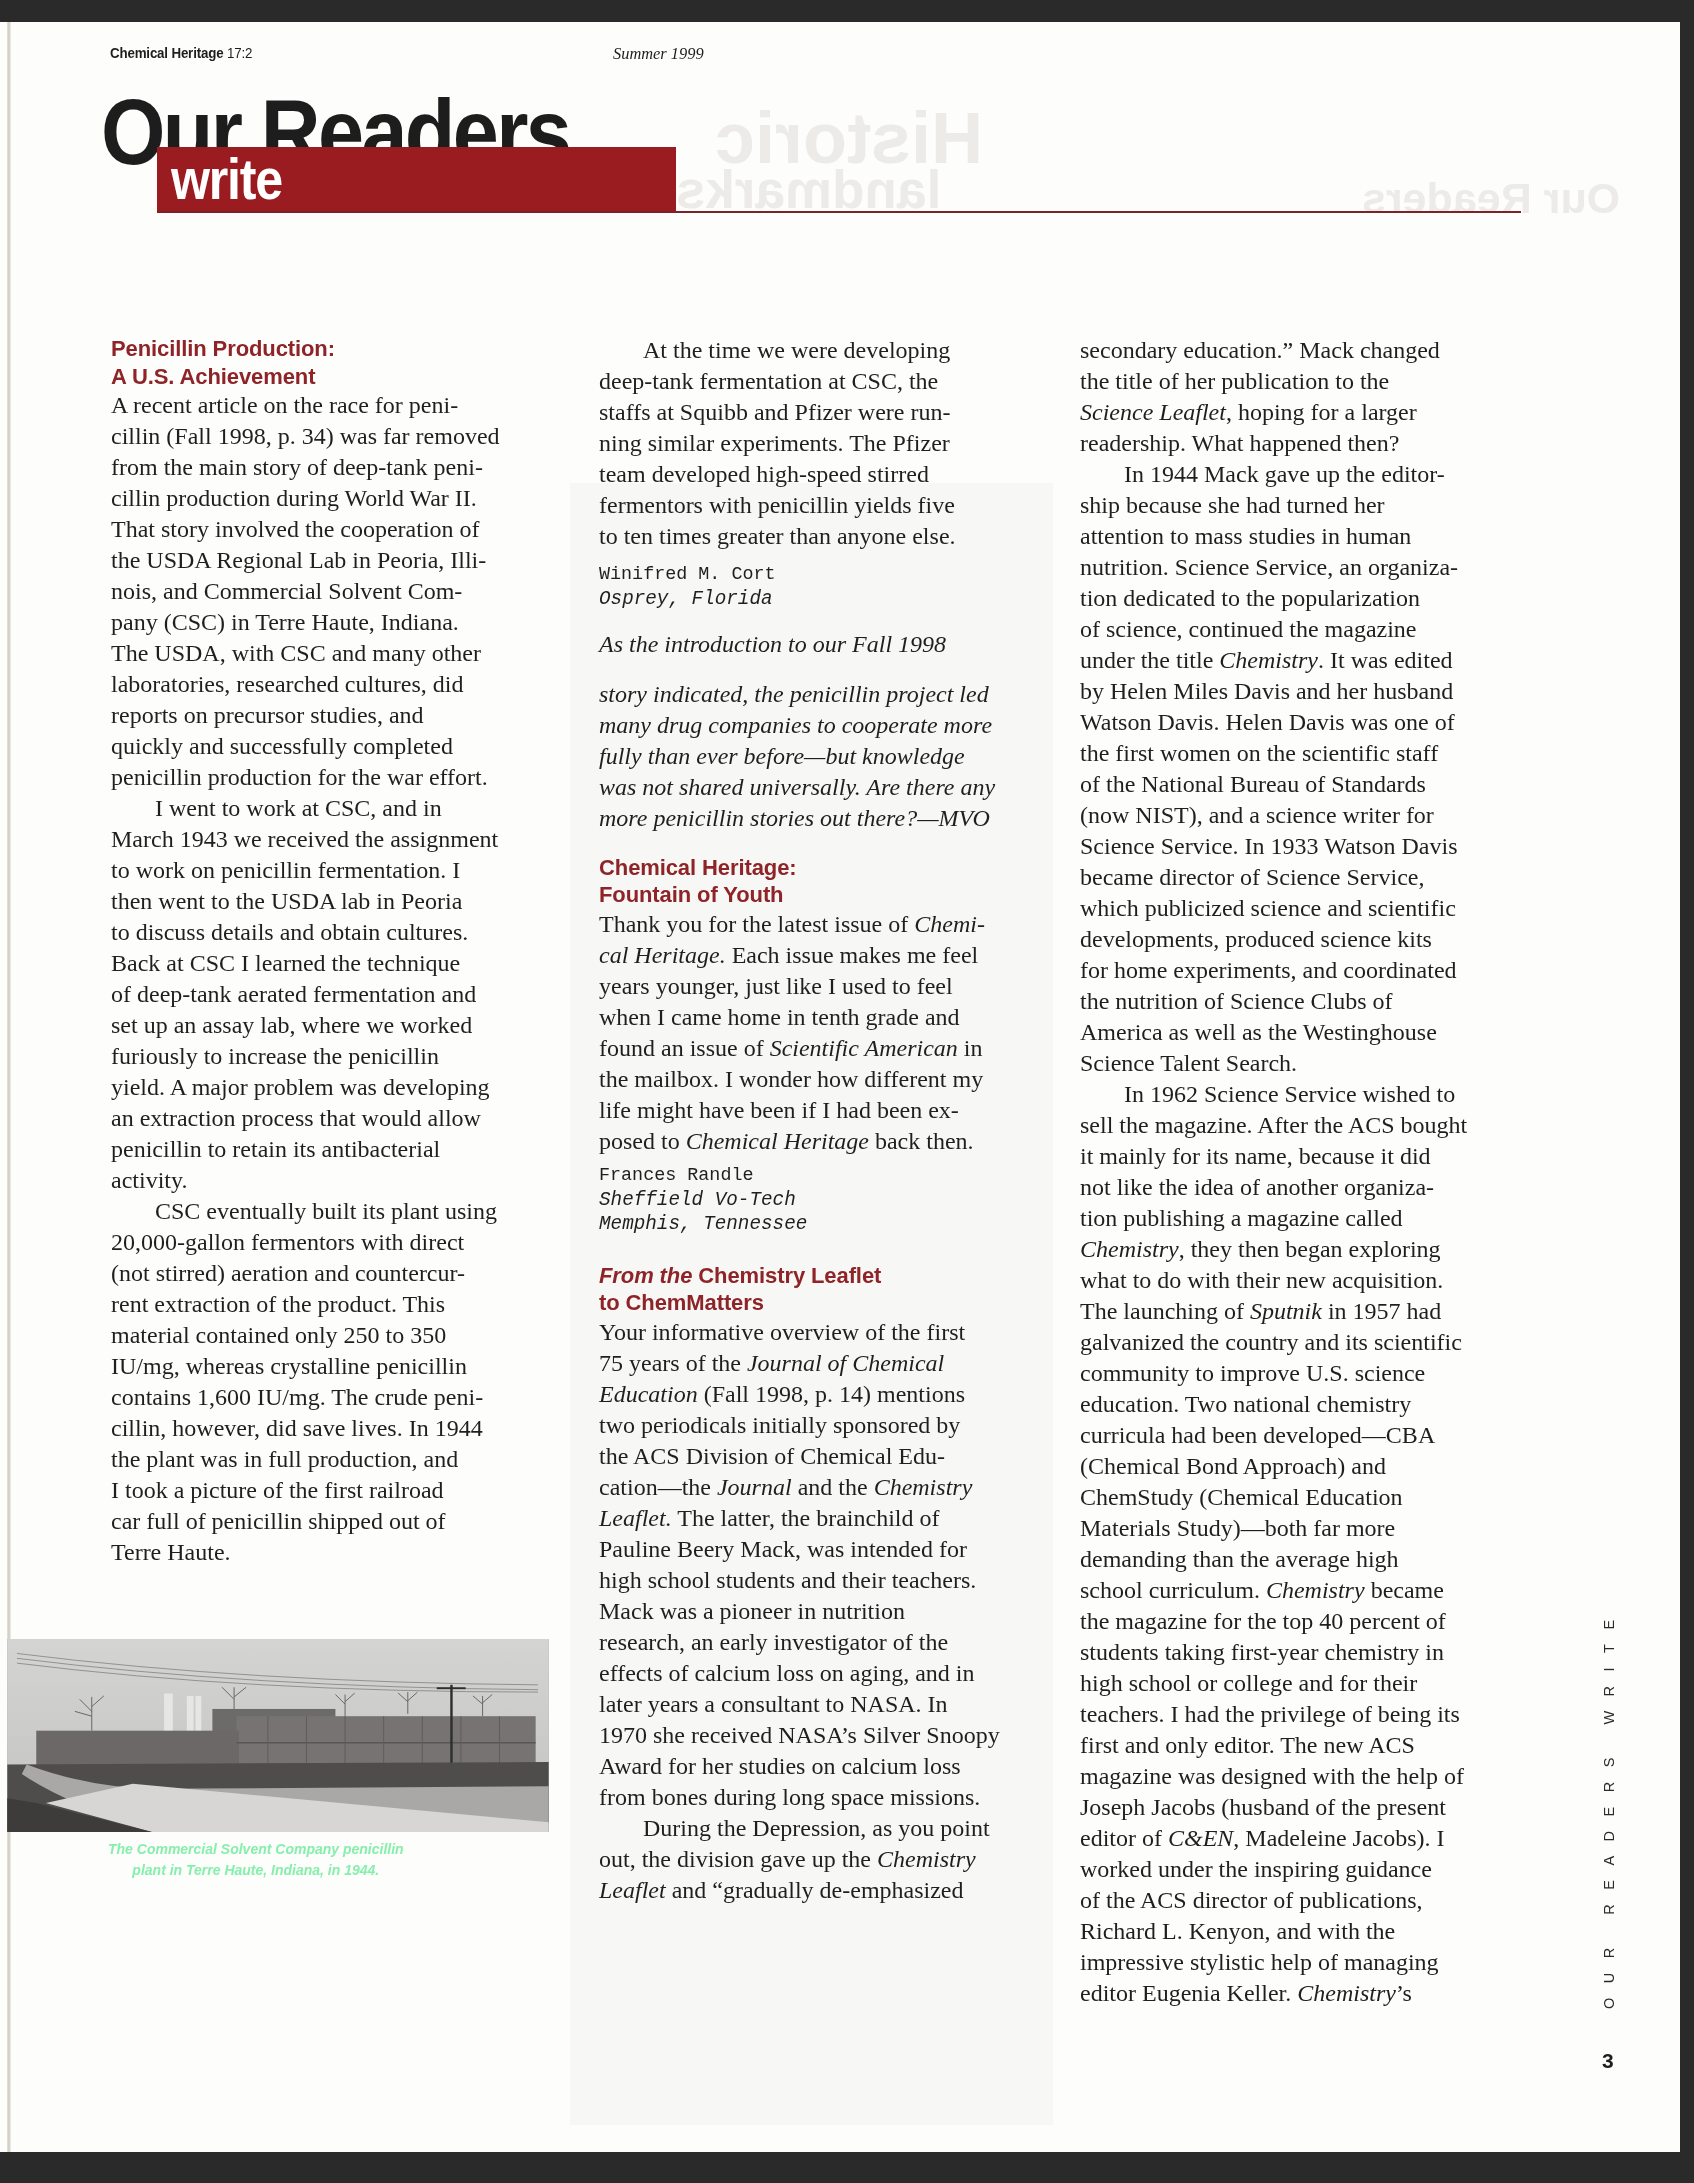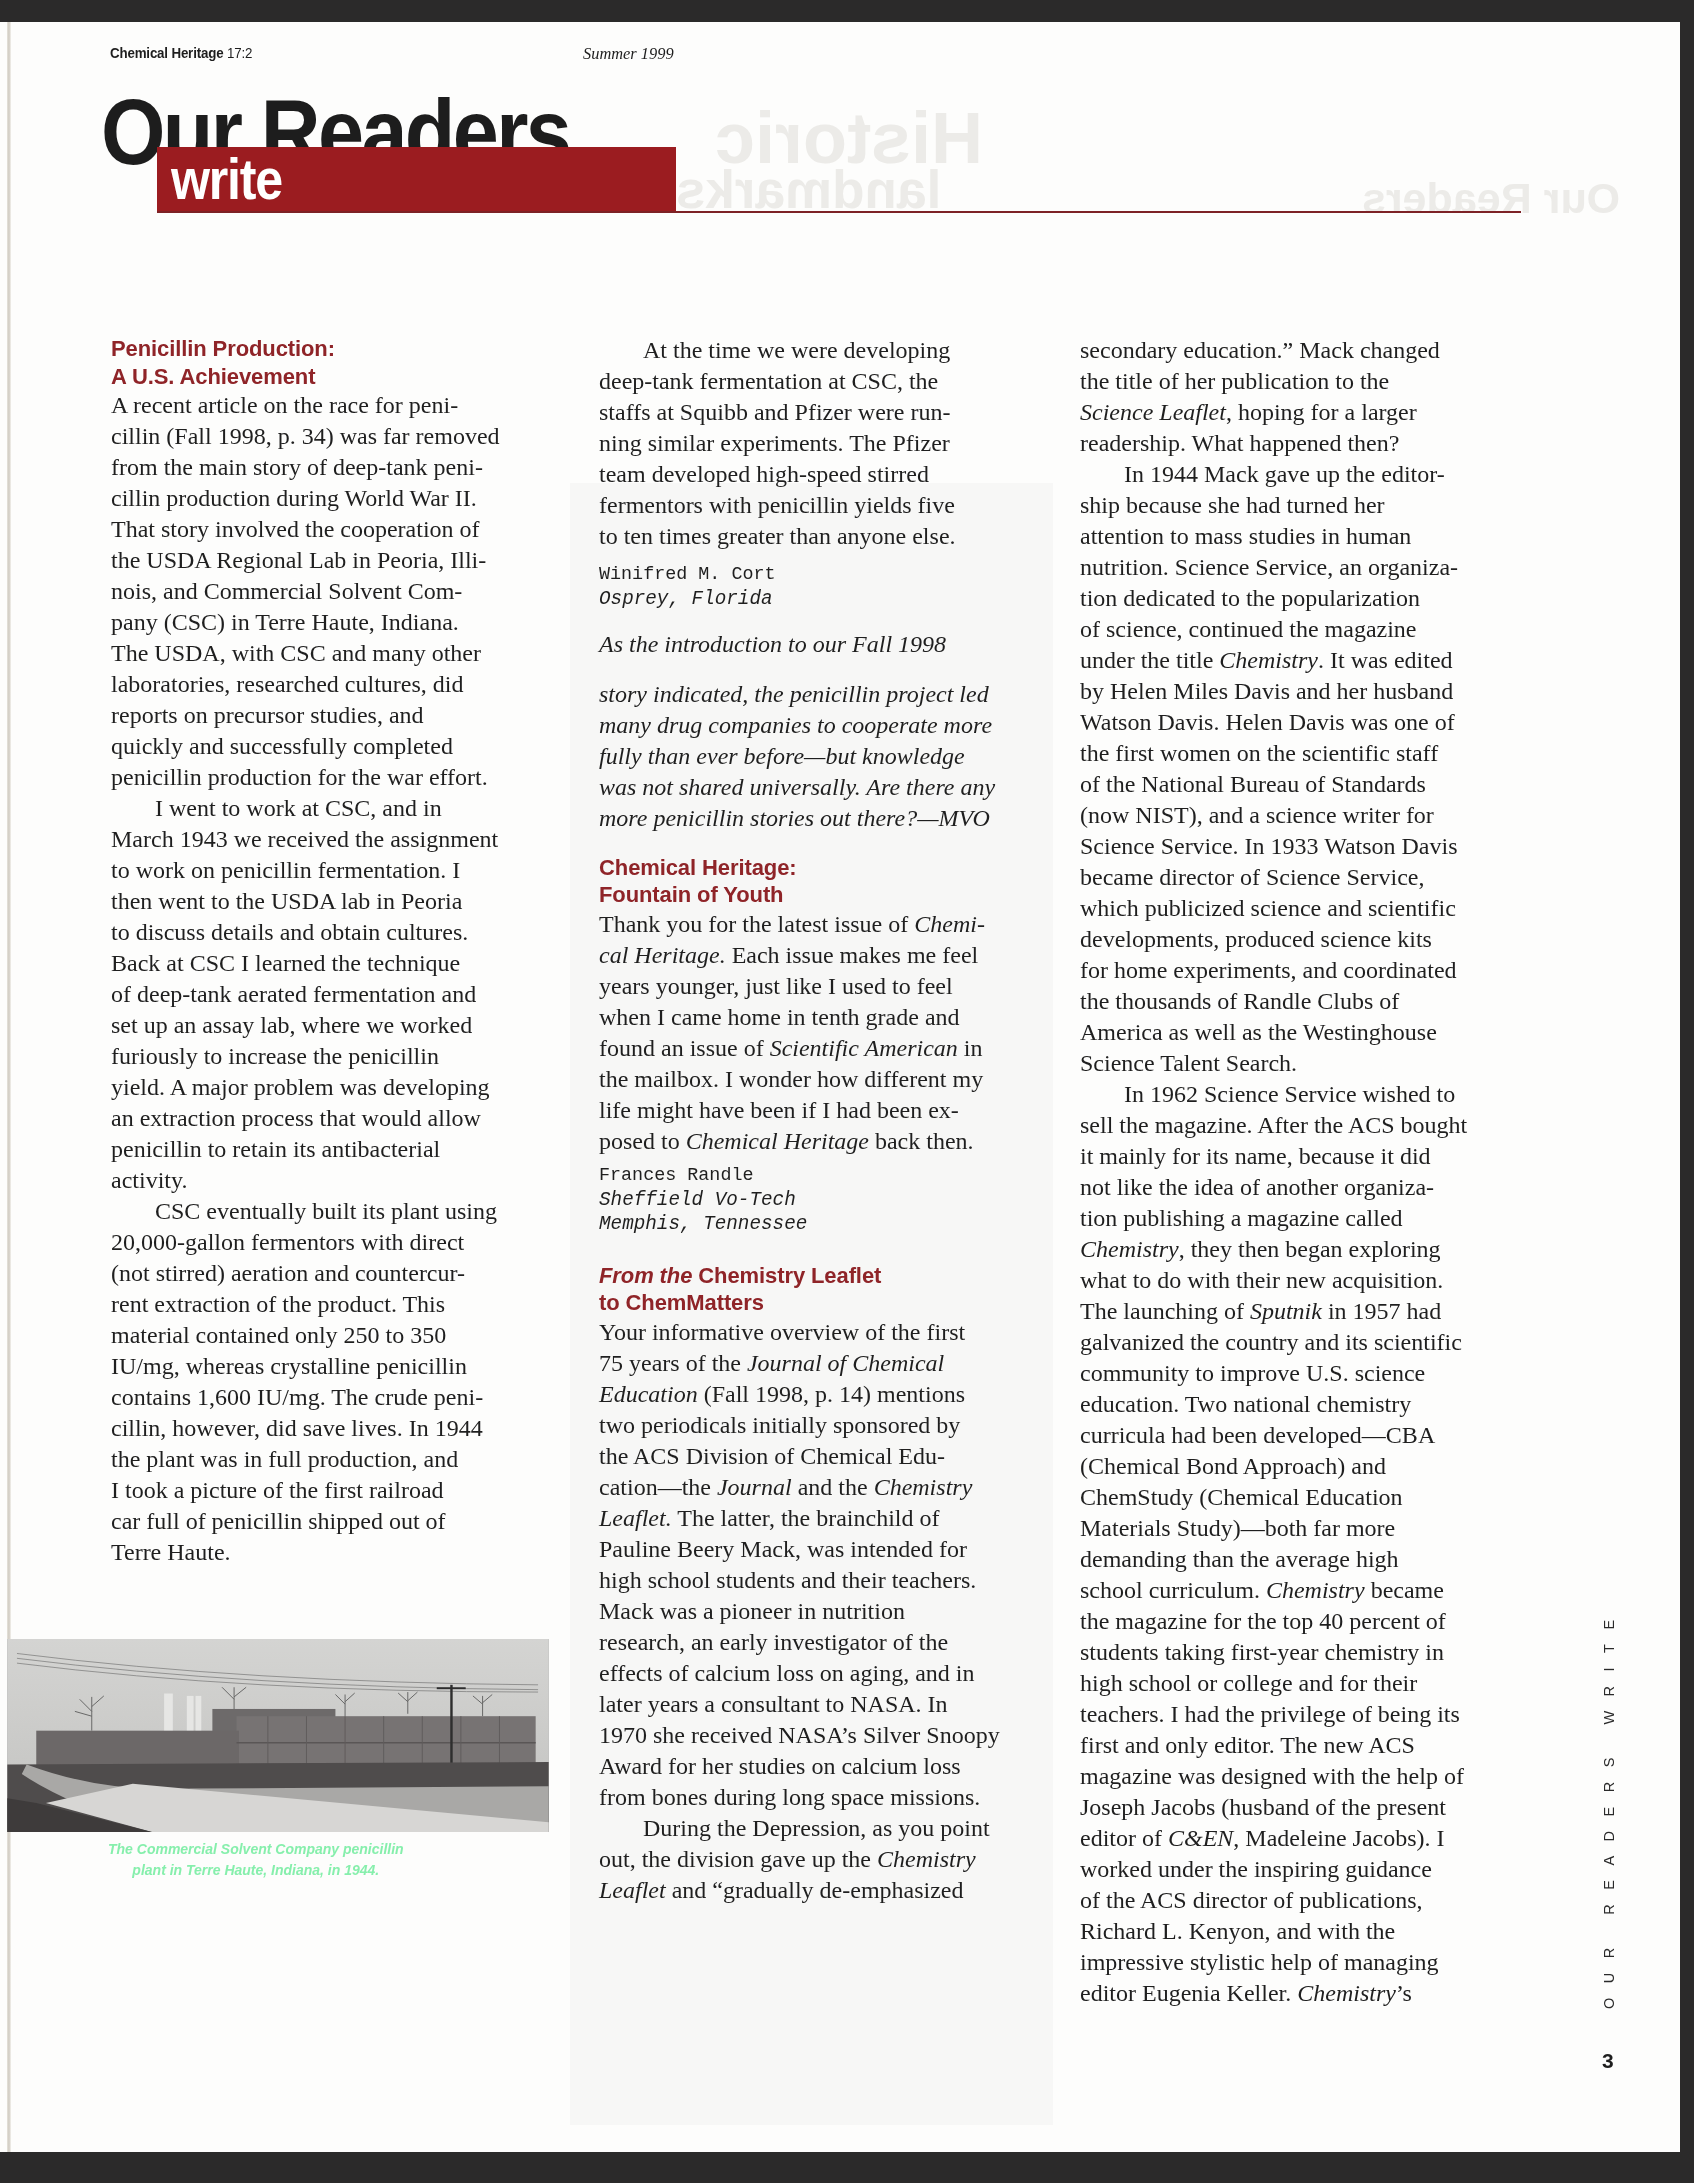--- a/index.html
+++ b/index.html
@@ -16,21 +16,21 @@
     background: linear-gradient(to right, #e6e3dc, #cfcac0, #f4f2ee);
   }
   .abs { position: absolute; }
   .hdr-journal {
     left: 110px; top: 44px; font-family: "Liberation Sans", sans-serif;
     font-size: 15.5px; font-weight: bold; color: #1e1e1e; letter-spacing: -0.2px;
     transform: scaleX(0.86); transform-origin: left;
   }
   .hdr-journal .vol { font-weight: normal; }
   .hdr-season {
-    left: 583px; top: 44px; font-family: "Liberation Serif", serif;
+    left: 613px; top: 44px; font-family: "Liberation Serif", serif;
     font-size: 16.4px; font-style: italic; color: #1e1e1e;
   }
   .title-big {
     left: 101px; top: 86px; font-family: "Liberation Sans", sans-serif;
     font-weight: bold; font-size: 92px; line-height: 92px; color: #1d1d1d;
     letter-spacing: -2.9px; transform: scaleX(0.9); transform-origin: left;
     white-space: nowrap;
   }
   .title-bar {
     left: 157px; top: 147px; width: 519px; height: 65px; background: #9b1c20;
@@ -302,21 +302,21 @@
       <span class="ln">by Helen Miles Davis and her husband</span>
       <span class="ln">Watson Davis. Helen Davis was one of</span>
       <span class="ln">the first women on the scientific staff</span>
       <span class="ln">of the National Bureau of Standards</span>
       <span class="ln">(now NIST), and a science writer for</span>
       <span class="ln">Science Service. In 1933 Watson Davis</span>
       <span class="ln">became director of Science Service,</span>
       <span class="ln">which publicized science and scientific</span>
       <span class="ln">developments, produced science kits</span>
       <span class="ln">for home experiments, and coordinated</span>
-      <span class="ln">the thousands of Randle Clubs of</span>
+      <span class="ln">the nutrition of Science Clubs of</span>
       <span class="ln">America as well as the Westinghouse</span>
       <span class="ln">Science Talent Search.</span>
       <span class="ln ind">In 1962 Science Service wished to</span>
       <span class="ln">sell the magazine. After the ACS bought</span>
       <span class="ln">it mainly for its name, because it did</span>
       <span class="ln">not like the idea of another organiza-</span>
       <span class="ln">tion publishing a magazine called</span>
       <span class="ln"><i>Chemistry</i>, they then began exploring</span>
       <span class="ln">what to do with their new acquisition.</span>
       <span class="ln">The launching of <i>Sputnik</i> in 1957 had</span>

